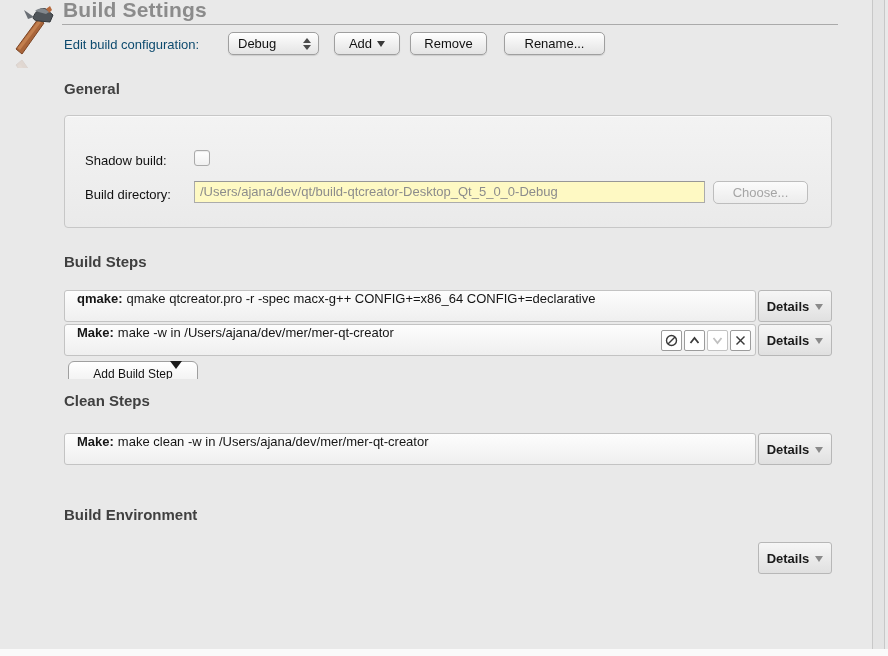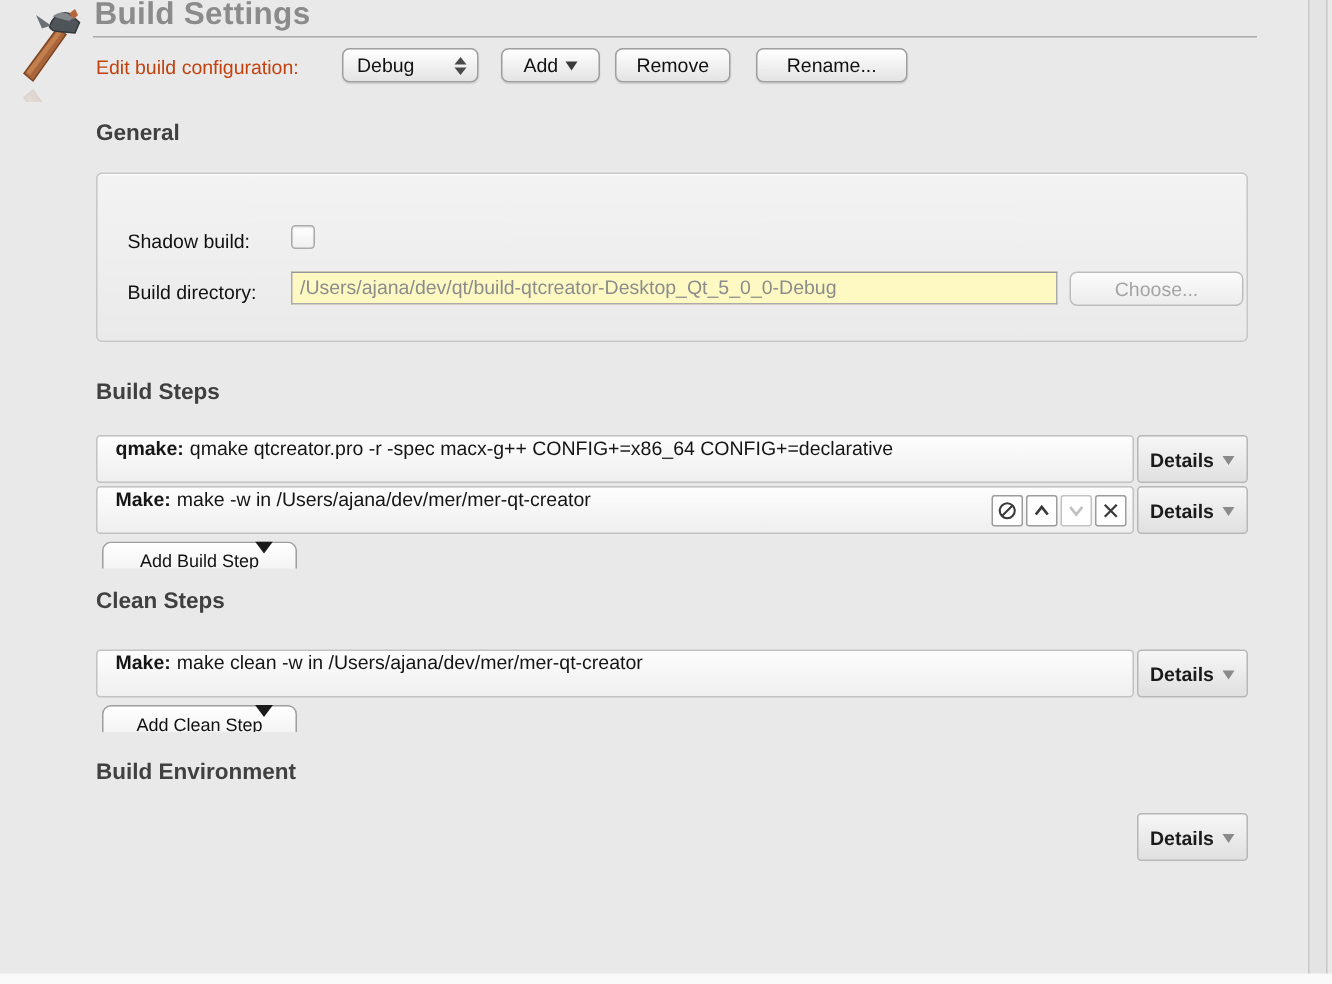--- a/index.html
+++ b/index.html
@@ -6,21 +6,21 @@
   html,body { width:888px; height:656px; overflow:hidden; }
   body { font-family:"Liberation Sans","DejaVu Sans",sans-serif; background:#e9e9e9; position:relative; }
   .page { position:absolute; inset:0; }
 
   
   .hammer { position:absolute; left:5px; top:2px; width:50px; height:66px; }
   .page-title { position:absolute; left:63px; top:-2px; font-size:21px; font-weight:bold; color:#8b8b8b; letter-spacing:0.2px; }
   .title-rule { position:absolute; left:62px; top:24px; width:776px; height:1px; background:#aaaaaa; }
 
   
-  .cfg-label { position:absolute; left:64px; top:37px; font-size:13px; color:#c2410c; }
+  .cfg-label { position:absolute; left:64px; top:37px; font-size:13px; color:#0c4a6e; }
   .mac-btn {
     position:absolute; height:23px; border:1px solid #9f9f9f; border-radius:5px;
     background:linear-gradient(#ffffff,#f2f2f2 45%,#e4e4e4);
     box-shadow:0 1px 1px rgba(0,0,0,0.12);
     font-size:13px; color:#111; display:flex; align-items:center; justify-content:center;
     font-family:inherit; cursor:default;
   }
   .popup { left:228px; top:32px; width:91px; justify-content:space-between; padding:0 7px 0 9px; }
   .stepper { display:flex; flex-direction:column; gap:2px; align-items:center; }
   .stepper .up { width:0; height:0; border-left:4px solid transparent; border-right:4px solid transparent; border-bottom:5px solid #4a4a4a; }
@@ -46,21 +46,21 @@
     border:1px solid #aaaaaa; border-radius:3px;
     background:linear-gradient(#ffffff,#f0f0f0);
     box-shadow:inset 0 1px 1px rgba(0,0,0,0.08);
   }
   .dir-input {
     position:absolute; left:194px; top:181px; width:511px; height:22px;
     border:1px solid #ababab; border-top-color:#979797; background:#fef9c3;
     font-size:13px; color:#8c8c8c; padding:0 5px; line-height:20px;
     white-space:nowrap; overflow:hidden;
   }
-  .btn-choose { left:713px; top:181px; width:116px; color:#a5a5a5; border-color:#bdbdbd; box-shadow:none; background:linear-gradient(#fbfbfb,#ececec); }
+  .btn-choose { left:713px; top:181px; width:95px; color:#a5a5a5; border-color:#bdbdbd; box-shadow:none; background:linear-gradient(#fbfbfb,#ececec); }
 
   
   .step-row {
     position:absolute; left:64px; width:692px; height:32px;
     border:1px solid #c3c3c3; border-radius:3px;
     background:linear-gradient(#fdfdfd,#efefef);
     display:flex; align-items:flex-start; padding:0 12px;
     font-size:13px; color:#151515; white-space:nowrap; overflow:hidden;
   }
   .step-row b { font-weight:bold; margin-right:4px; }
@@ -200,26 +200,20 @@
 
   <div class="step-row" style="top:433px;">
     <b>Make:</b>
     <span>make clean -w in /Users/ajana/dev/mer/mer-qt-creator</span>
   </div>
   <button class="details-btn" style="top:433px;">
     <span>Details</span>
     <span class="caret"></span>
   </button>
 
-  <div class="add-clip" style="top:470px;">
-    <button class="add-step-btn">
-      <span>Add Clean Step</span>
-      <span class="caret"></span>
-    </button>
-  </div>
 
   <div class="section-h" style="top:506px;">Build Environment</div>
 
   <button class="details-btn" style="top:542px;">
     <span>Details</span>
     <span class="caret"></span>
   </button>
 
   <div class="scrollbar-track"></div>
   <div class="bottom-strip"></div>

